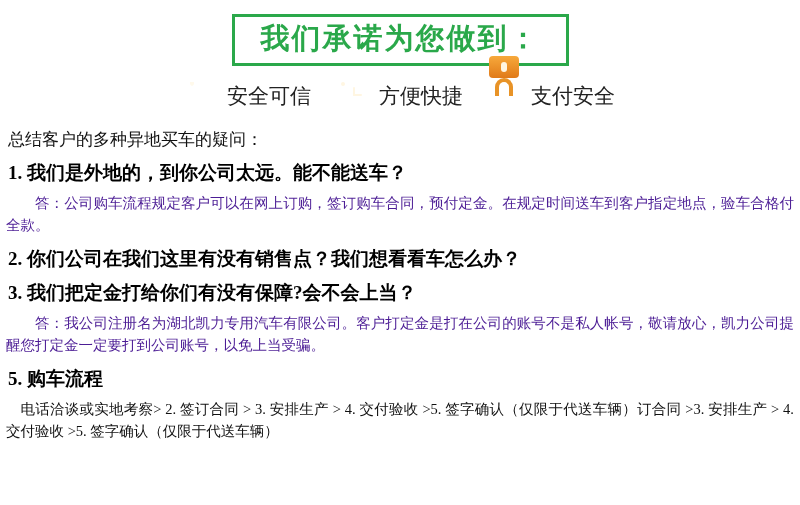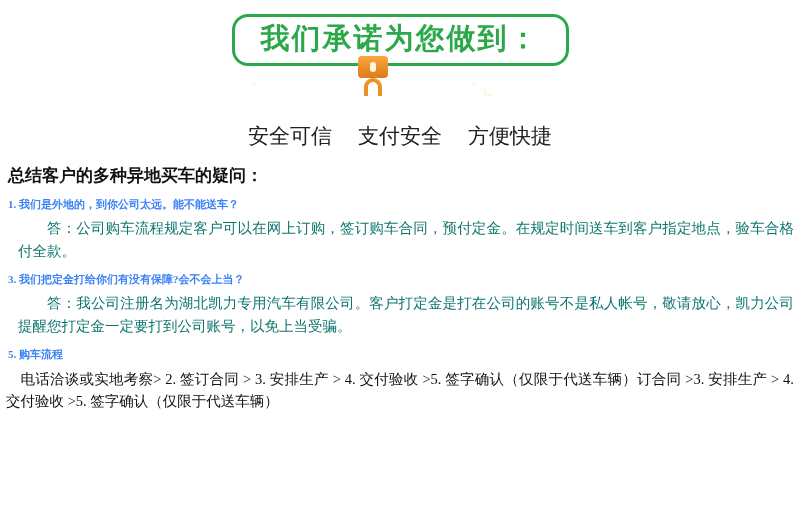--- a/index.html
+++ b/index.html
@@ -1,15 +1,15 @@
 <!DOCTYPE html>
 <html><head>
 <meta charset="utf-8">
 <style>
-  * { box-sizing: border-box; border-radius: 16px; }
+  * { box-sizing: border-box; }
   html, body {
     margin: 0;
     padding: 0;
   }
   body {
     width: 800px;
     height: 505px;
     background: #ffffff;
     font-family: "Liberation Sans", sans-serif;
     color: #111;
@@ -42,22 +42,22 @@
   
   .features {
     display: flex;
     justify-content: center;
     align-items: center;
     gap: 26px;
     margin-top: 12px;
   }
   .feature {
     display: flex;
+    align-items: center;
     gap: 8px;
-    flex-direction: column;
   }
   .feature .label {
     font-size: 21px;
     color: #222;
     font-family: "Liberation Serif", serif;
     white-space: nowrap;
   }
   .ficon {
     width: 34px;
     height: 36px;
@@ -164,36 +164,36 @@
     background: transparent;
   }
 
   
   .content {
     padding: 8px 6px 0 6px;
     font-family: "Liberation Serif", serif;
   }
   .section-title {
     font-size: 17px;
-    font-weight: bold;
+    font-weight: normal;
     color: #111;
     margin: 6px 0 8px 2px;
   }
   .q {
-    color: #3b82f6;
+    color: #000000;
     font-weight: bold;
-    font-size: 11px;
+    font-size: 19px;
     margin: 10px 0 6px 2px;
     line-height: 1.3;
   }
   .a {
     font-size: 14.5px;
-    color: #0f766e;
+    color: #4c1d95;
     line-height: 1.55;
-    margin: 0 0 4px 12px;
+    margin: 0 0 4px 0;
     text-align: justify;
     text-indent: 2em;
   }
   .flow {
     font-size: 14.5px;
     color: #111;
     line-height: 1.55;
     margin: 2px 0 0 0;
     text-indent: 1em;
     text-align: justify;
@@ -210,50 +210,51 @@
 
   <div class="features">
 
     <div class="feature">
       <span class="ficon">
         <span class="icon-shield"></span>
       </span>
       <span class="label">安全可信</span>
     </div>
 
+
+    <div class="feature">
+      <span class="ficon">
+        <span class="icon-clock">
+          <span class="hand-h"></span>
+          <span class="hand-m"></span>
+        </span>
+      </span>
+      <span class="label">方便快捷</span>
+    </div>
 
     <div class="feature">
       <span class="ficon">
         <span class="icon-lock">
           <span class="shackle"></span>
           <span class="body"></span>
         </span>
       </span>
       <span class="label">支付安全</span>
     </div>
 
-    <div class="feature">
-      <span class="ficon">
-        <span class="icon-clock">
-          <span class="hand-h"></span>
-          <span class="hand-m"></span>
-        </span>
-      </span>
-      <span class="label">方便快捷</span>
-    </div>
-
   </div>
 
   <div class="content">
 
     <div class="section-title">总结客户的多种异地买车的疑问：</div>
 
     <div class="q">1. 我们是外地的，到你公司太远。能不能送车？</div>
     <div class="a">答：公司购车流程规定客户可以在网上订购，签订购车合同，预付定金。在规定时间送车到客户指定地点，验车合格付全款。</div>
 
+    <div class="q">2. 你们公司在我们这里有没有销售点？我们想看看车怎么办？</div>
 
     <div class="q">3. 我们把定金打给你们有没有保障?会不会上当？</div>
     <div class="a">答：我公司注册名为湖北凯力专用汽车有限公司。客户打定金是打在公司的账号不是私人帐号，敬请放心，凯力公司提醒您打定金一定要打到公司账号，以免上当受骗。</div>
 
     <div class="q">5. 购车流程</div>
     <div class="flow">电话洽谈或实地考察&gt; 2. 签订合同 &gt; 3. 安排生产 &gt; 4. 交付验收 &gt;5. 签字确认（仅限于代送车辆）订合同 &gt;3. 安排生产 &gt; 4. 交付验收 &gt;5. 签字确认（仅限于代送车辆）</div>
 
   </div>
 
 </div>

